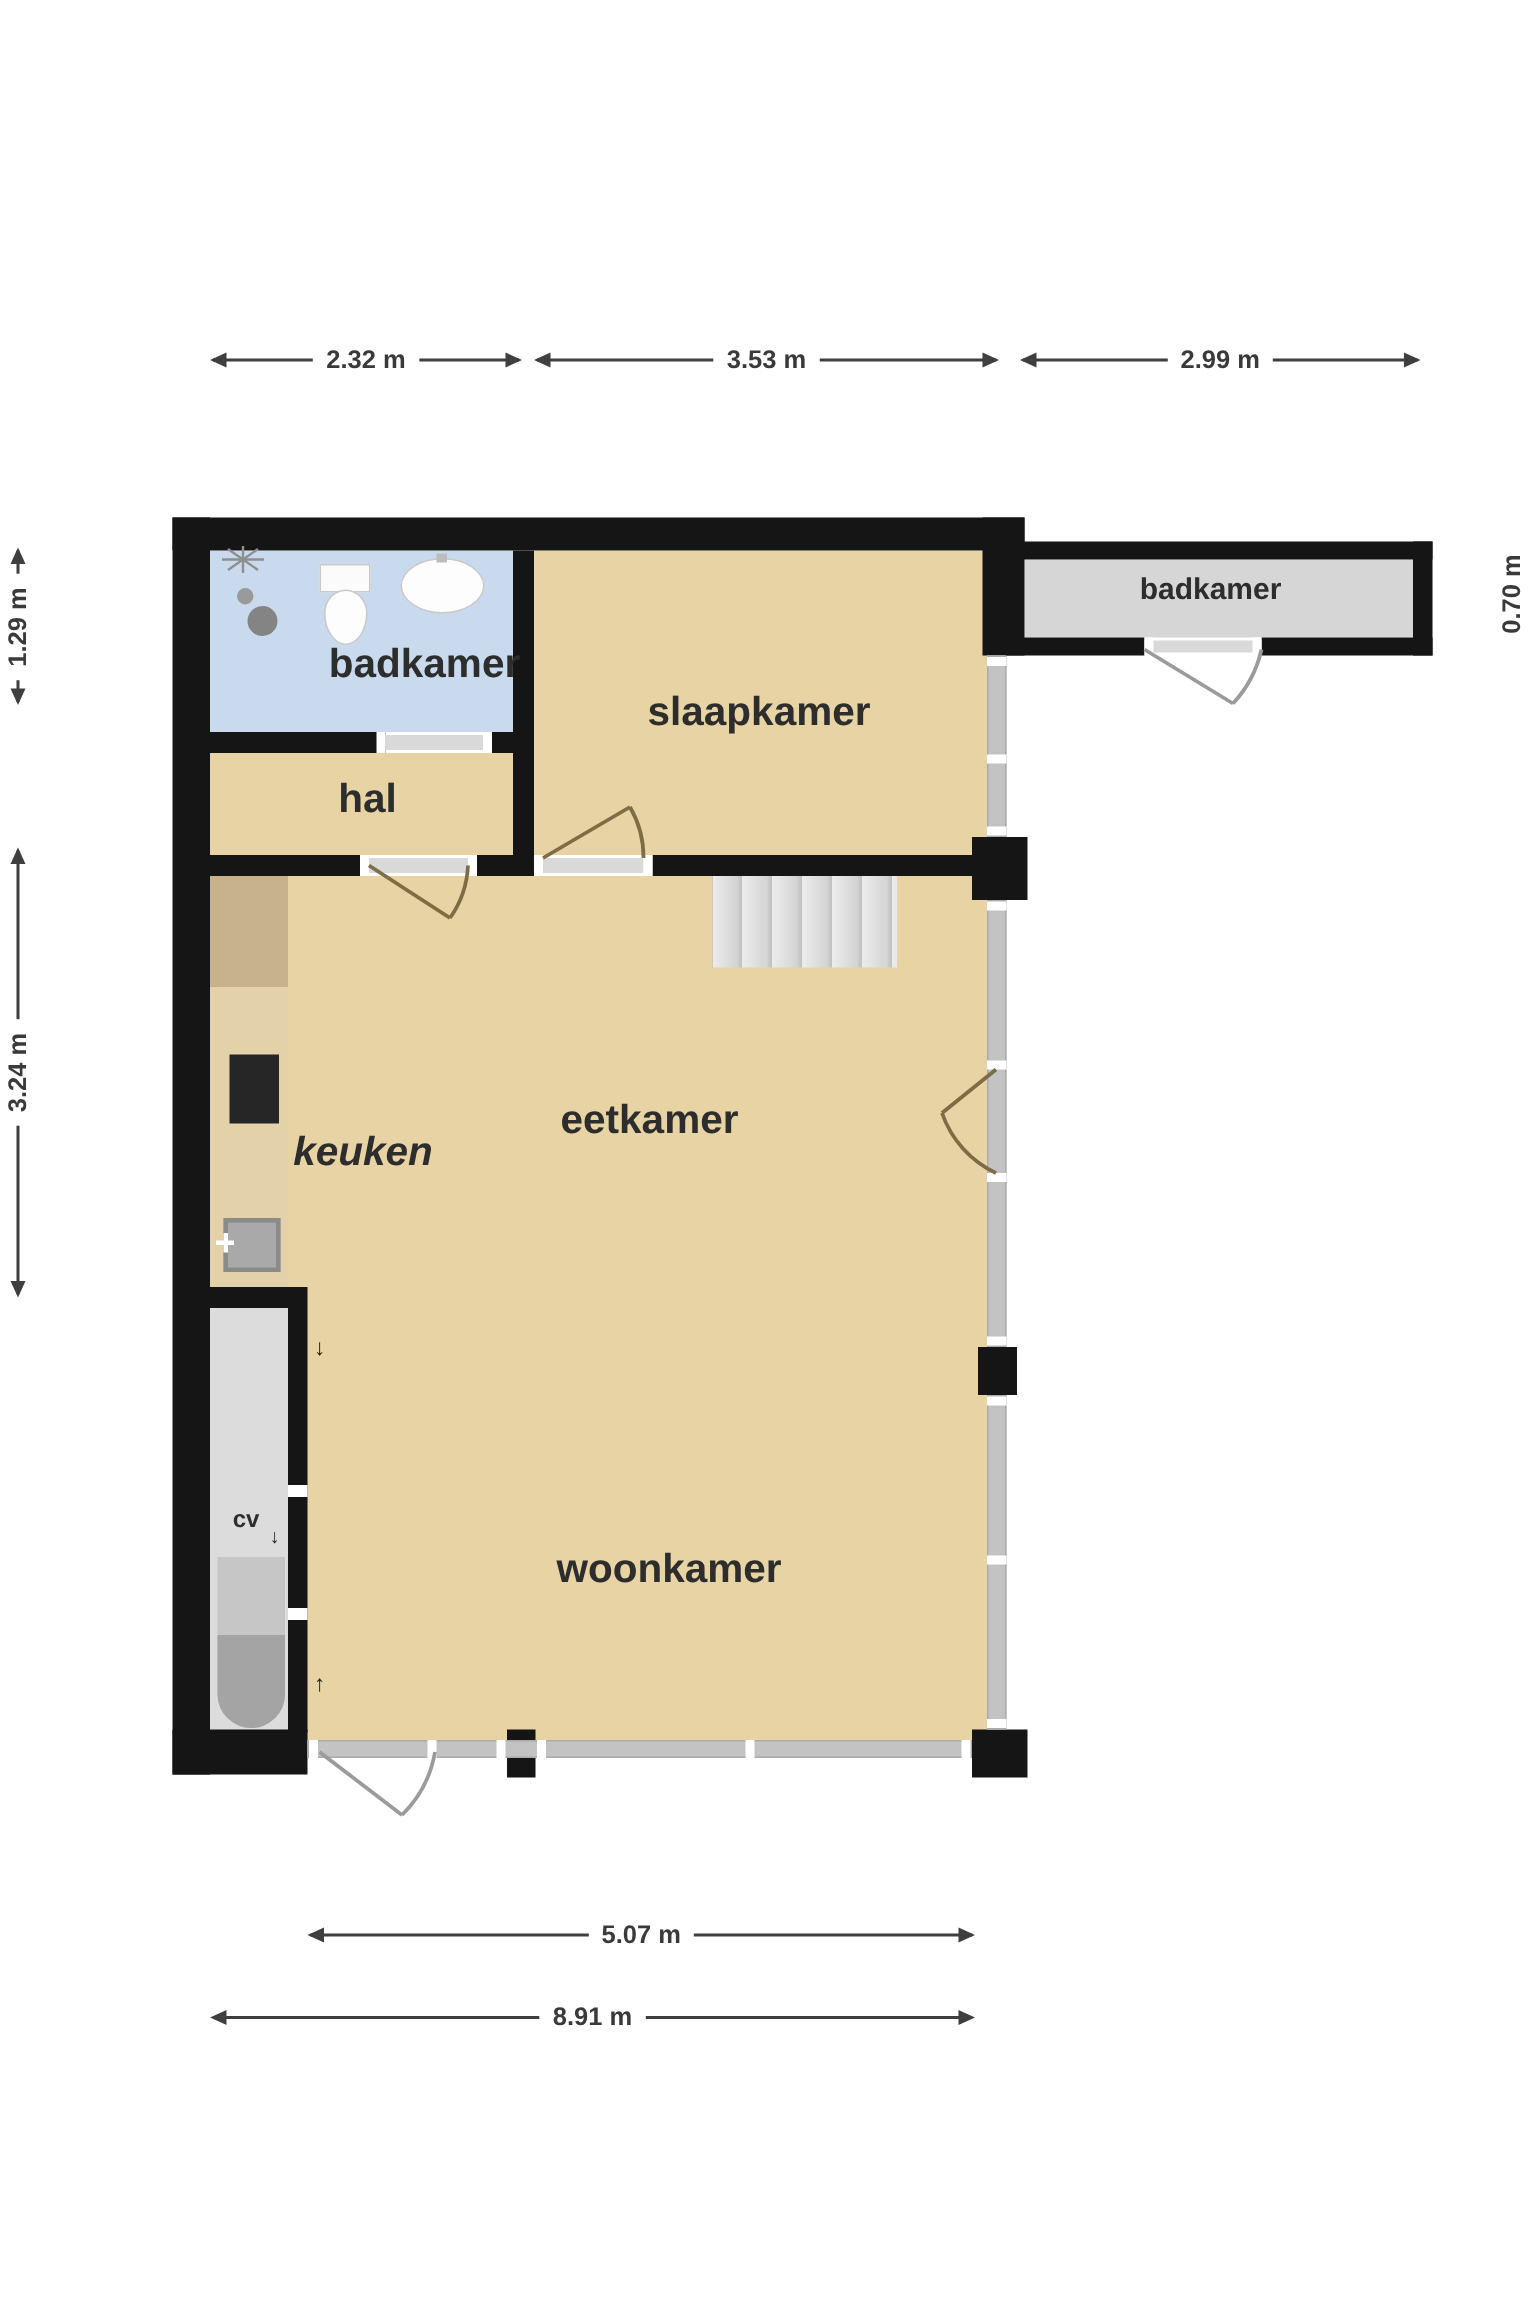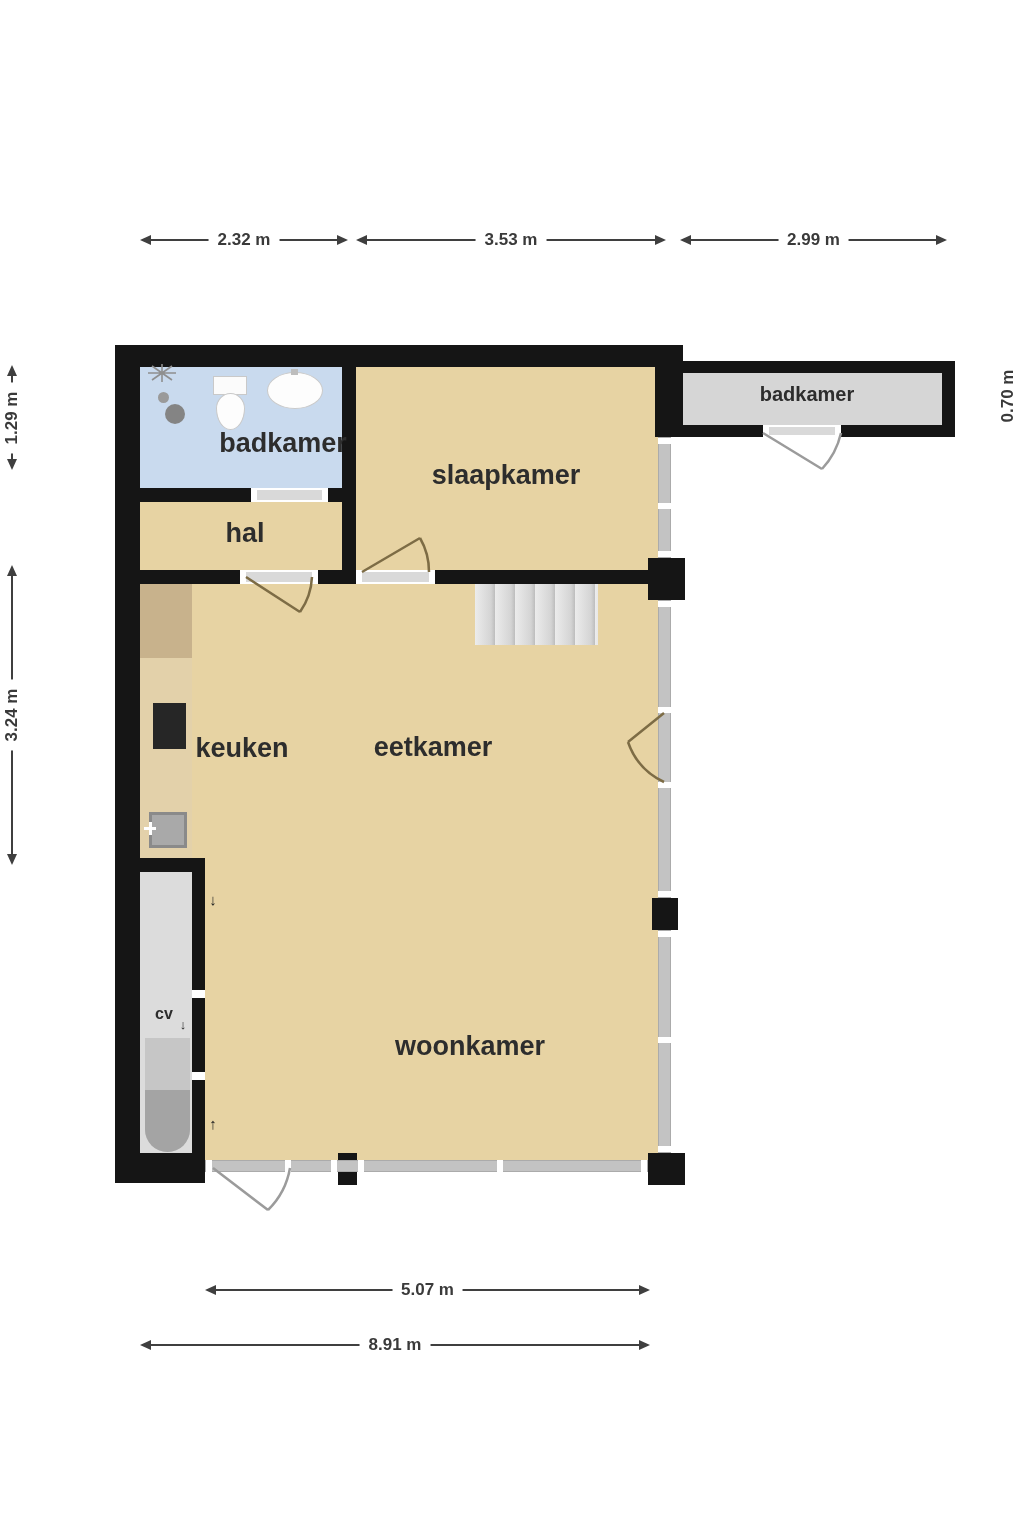--- a/index.html
+++ b/index.html
@@ -193,23 +193,23 @@
     <path d="M763,433 L822,469 M841,433 A78,78 0 0 1 822,469" fill="none" stroke="#9b9b9b" stroke-width="2.5"></path>
 
     <path d="M213,1168 L268,1210 M290,1168 A77,77 0 0 1 268,1210" fill="none" stroke="#9b9b9b" stroke-width="2.5"></path>
 
     <path d="M148,373 L176,373 M162,364 L162,382 M152,366 L172,380 M152,380 L172,366" fill="none" stroke="#8f8f8f" stroke-width="1.6"></path>
   </svg>
 
   <div class="room-label" style="left:283px;top:443px;">badkamer</div>
   <div class="room-label" style="left:245px;top:533px;text-align:center;">hal</div>
   <div class="room-label" style="left:506px;top:475px;">slaapkamer</div>
-  <div class="room-label" style="left:242px;top:748px;">keuken</div>
+  <div class="room-label" style="left:242px;top:768px;font-style:italic;">keuken</div>
   <div class="room-label" style="left:433px;top:747px;">eetkamer</div>
-  <div class="room-label" style="left:470px;top:1046px;text-align:center;">woonkamer</div>
+  <div class="room-label" style="left:446px;top:1046px;text-align:center;">woonkamer</div>
   <div class="room-label" style="left:807px;top:394px;font-size:20px;">badkamer</div>
   <div class="small-label" style="left:164px;top:1014px;text-align:right;">cv</div>
 
   <div class="glyph" style="left:183px;top:1024px;font-size:13px;">↓</div>
   <div class="glyph" style="left:213px;top:899px;">↓</div>
   <div class="glyph" style="left:213px;top:1123px;">↑</div>
 
 </div>
 
 </body></html>

